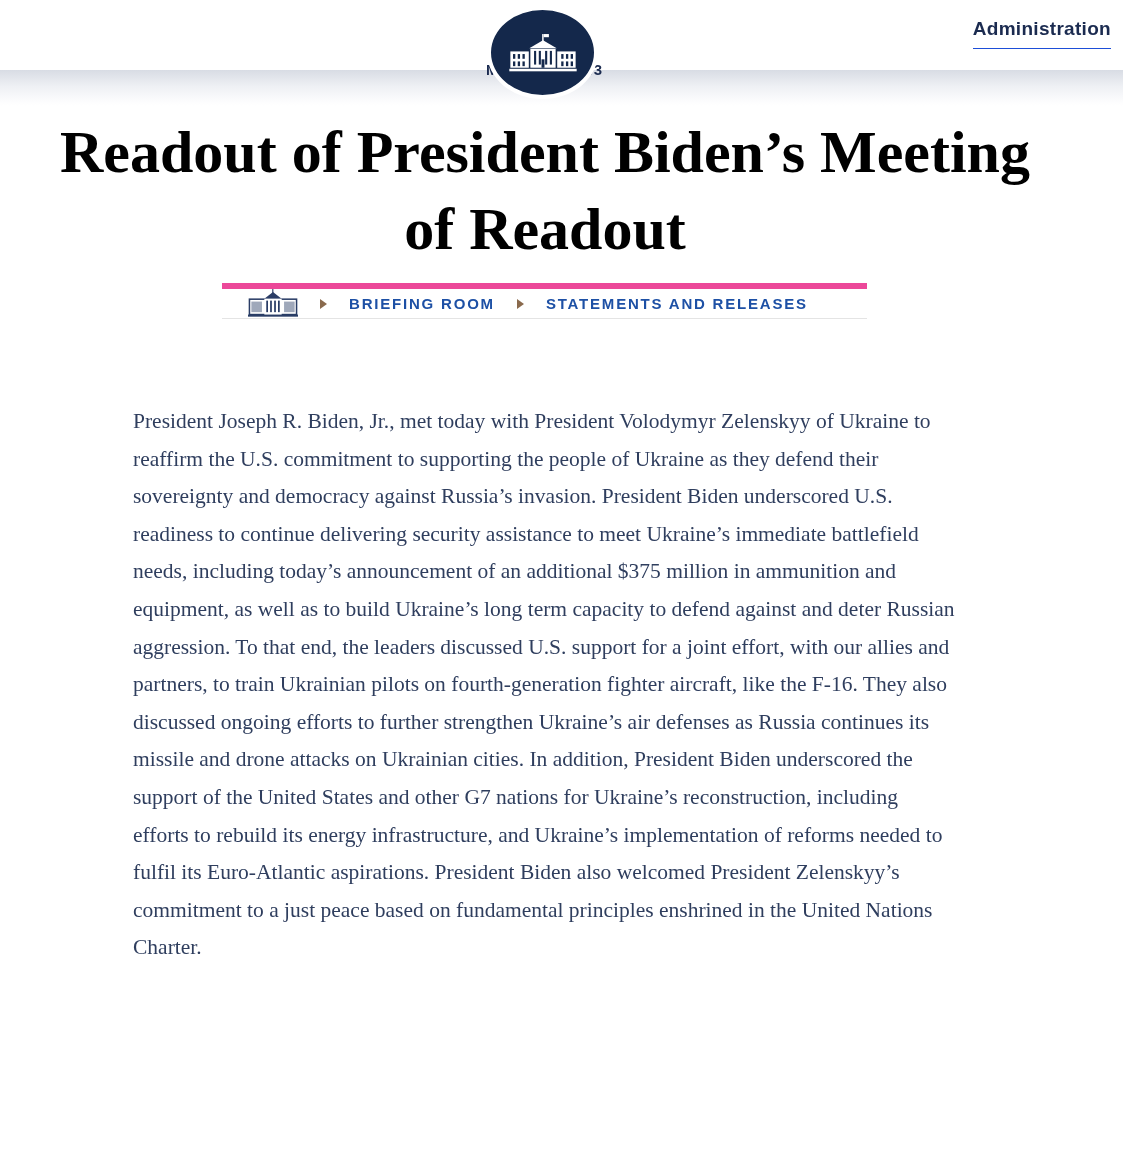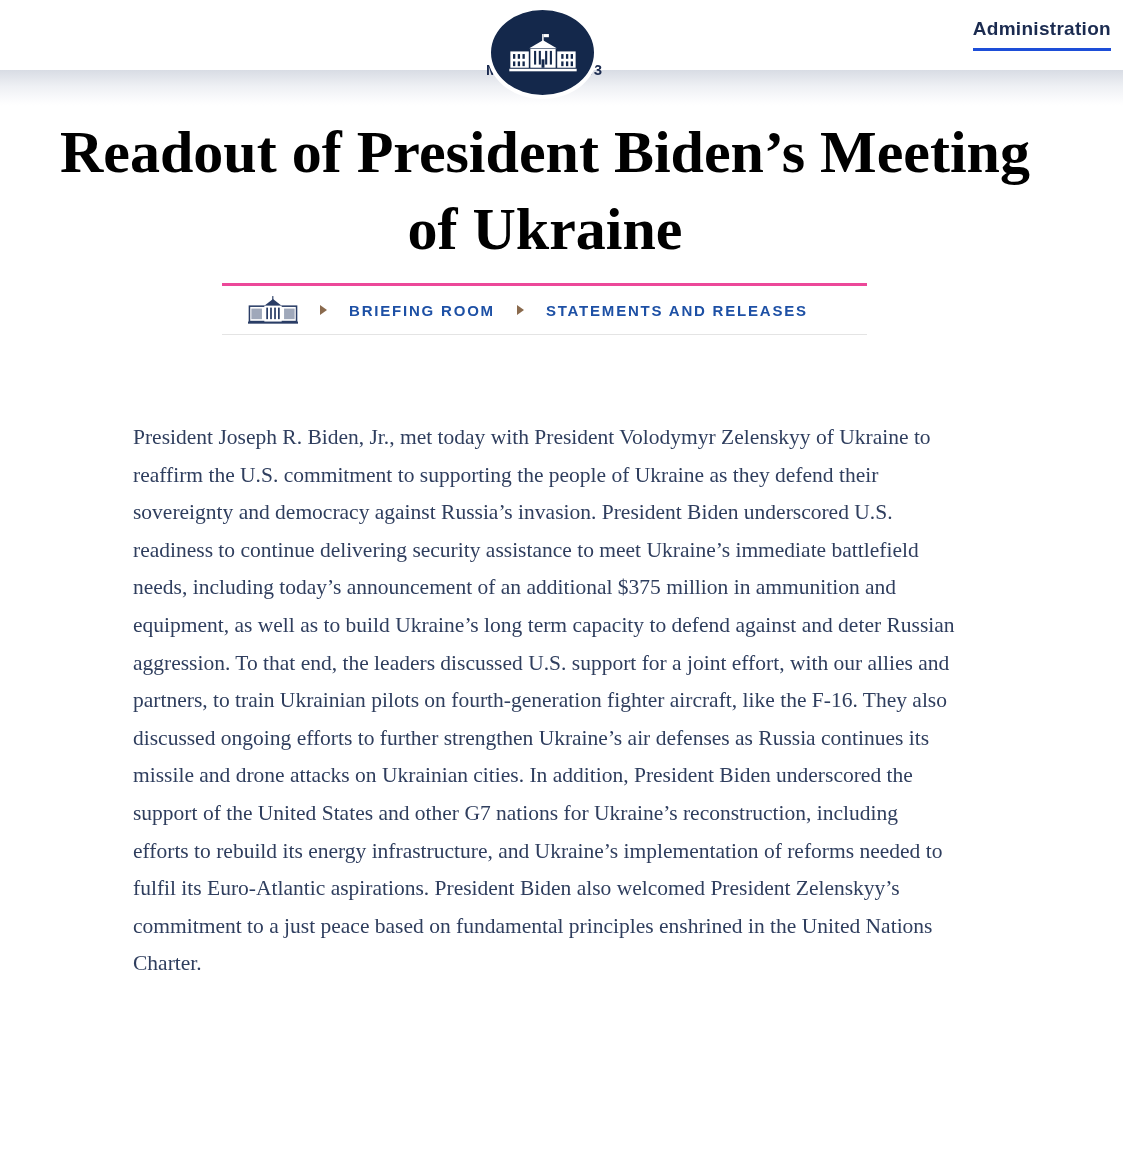--- a/index.html
+++ b/index.html
@@ -26,21 +26,21 @@
   .admin-link {
     position: absolute;
     top: 18px;
     right: 12px;
     font-size: 19px;
     font-weight: 600;
     letter-spacing: 0.3px;
     color: #1b2b50;
     text-decoration: none;
     padding-bottom: 8px;
-    border-bottom: 3px solid #1d4ed8;
+    border-bottom: 1px solid #1d4ed8;
     z-index: 3;
   }
   .date-line {
     position: absolute;
     top: 61px;
     left: 0;
     width: 1090px;
     text-align: center;
     font-size: 15px;
     font-weight: 700;
@@ -73,22 +73,22 @@
     font-weight: 700;
     font-size: 60px;
     line-height: 77px;
     color: #000000;
   }
 
   
   .breadcrumb {
     width: 645px;
     margin: 15px 0 0 222px;
-    height: 52px;
-    border-top: 3px solid #ec4899;
+    height: 36px;
+    border-top: 6px solid #ec4899;
     border-bottom: 1px solid #e4e4e4;
     display: flex;
     align-items: center;
     padding-left: 26px;
   }
   .crumb-sep {
     width: 0; height: 0;
     border-left: 7px solid #8a6a4d;
     border-top: 5px solid transparent;
     border-bottom: 5px solid transparent;
@@ -157,21 +157,21 @@
         <rect x="49.3" y="27" width="2.2" height="4.5"></rect>
         <rect x="53.8" y="27" width="2.2" height="4.5"></rect>
         <rect x="58.3" y="27" width="2.2" height="4.5"></rect>
       </g>
     </svg>
   </span>
 </a>
 
 <h1 class="page-title">
   <div>Readout of President Biden’s Meeting</div>
-  <div>of Ukraine</div>
+  <div>of Readout</div>
 </h1>
 
 <nav class="breadcrumb">
   <a class="crumb-home" href="#">
     <svg width="50" height="29" viewBox="0 0 52 30" aria-hidden="true">
       <g fill="none" stroke="#2a3d66" stroke-width="1.6">
         <rect x="1.5" y="10.5" width="49" height="16" fill="#ffffff"></rect>
       </g>
       <g fill="#2a3d66">
         <rect x="25.2" y="0" width="1.2" height="5"></rect>

